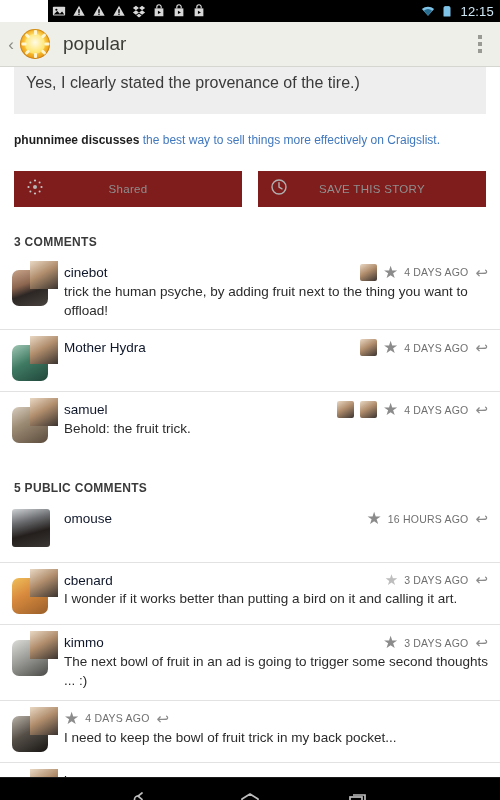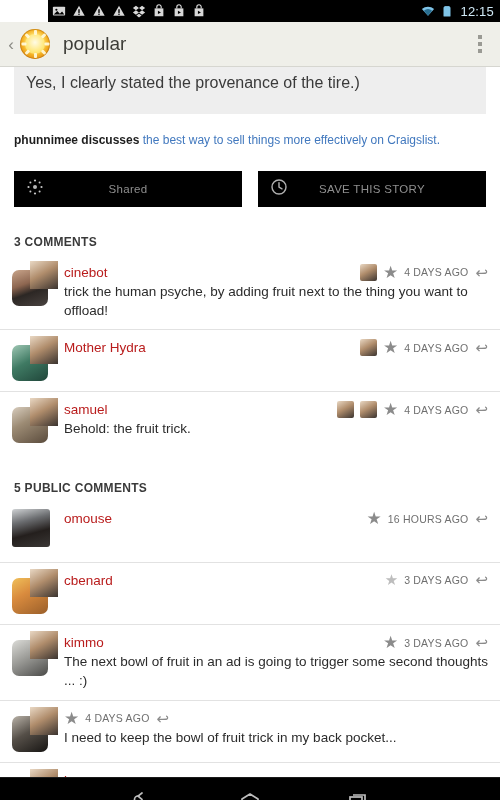--- a/index.html
+++ b/index.html
@@ -61,21 +61,21 @@
     font-size:16px; padding:4px 12px 20px 12px; line-height:1.45;
   }
   .lede{
     font-size:12px; padding:18px 14px 0 14px; line-height:1.4; color:#1d1d1d;
   }
   .lede b{ font-weight:bold; }
   .lede a{ color:#4178be; text-decoration:none; }
 
   .btnrow{ display:flex; gap:16px; padding:22px 14px 0 14px; }
   .actbtn{
-    flex:1; height:36px; background:#000000; display:flex; align-items:center;
+    flex:1; height:36px; background:#7f1d1d; display:flex; align-items:center;
     position:relative; justify-content:center;
   }
   .actbtn .lbl{
     font-size:11.5px; color:#8f8f8f; letter-spacing:.3px;
   }
   .actbtn .ico{ position:absolute; left:12px; top:50%; transform:translateY(-50%); }
 
   .sect{
     font-size:12px; font-weight:bold; color:#3a3a3a;
     letter-spacing:.3px; padding:16px 14px 6px 14px;margin-top:12px;
@@ -90,21 +90,21 @@
     overflow:hidden;
   }
   .av .sq{
     position:absolute; left:18px; top:0; width:28px; height:28px;
     background-size:cover; background-position:center;
   }
   .av.solo .big{ top:2px; width:38px; height:38px; border-radius:3px; }
 
   .cbody{ flex:1; min-width:0; padding-left:6px; }
   .crow{ display:flex; align-items:flex-start; }
-  .cuser{ font-size:13.5px; color:#b91c1c; flex:1; padding-top:4px; }
+  .cuser{ font-size:13.5px; color:#0f172a; flex:1; padding-top:4px; }
   .meta{ display:flex; align-items:center; gap:6px; padding-top:3px; }
   .fav{ width:17px; height:17px; border-radius:2px; background-size:cover; background-position:center; flex:none;}
   .star{ color:#8b8b8b; font-size:17px; line-height:1; }
   .star.light{ color:#bdbdbd; font-size:15px; }
   .ago{ font-size:10.5px; color:#6f6f6f; letter-spacing:.2px; white-space:nowrap; }
   .reply{ color:#8b8b8b; font-size:15px; line-height:1; padding-left:1px; }
   .ctext{ font-size:13.5px; color:#2b2b2b; line-height:1.42; padding-top:1px; }
 
   
   .navbar{
@@ -306,20 +306,21 @@
         </div>
         <div class="cbody">
           <div class="crow">
             <span class="cuser">cbenard</span>
             <span class="meta">
               <span class="star light">★</span>
               <span class="ago">3 DAYS AGO</span>
               <span class="reply">↩</span>
             </span>
           </div>
+          <div class="ctext">I wonder if it works better than putting a bird on it and calling it art.</div>
         </div>
       </div>
       <div class="comment">
         <div class="av ">
           <span class="big" style="background-image:linear-gradient(150deg,#dcdcd8 0%,#9c9c98 45%,#4a4a48 100%);"></span>
           <span class="sq" style="background-image:linear-gradient(150deg,#e9d8c4 0%,#b08d6c 45%,#3b3430 100%);"></span>
         </div>
         <div class="cbody">
           <div class="crow">
             <span class="cuser">kimmo</span>

